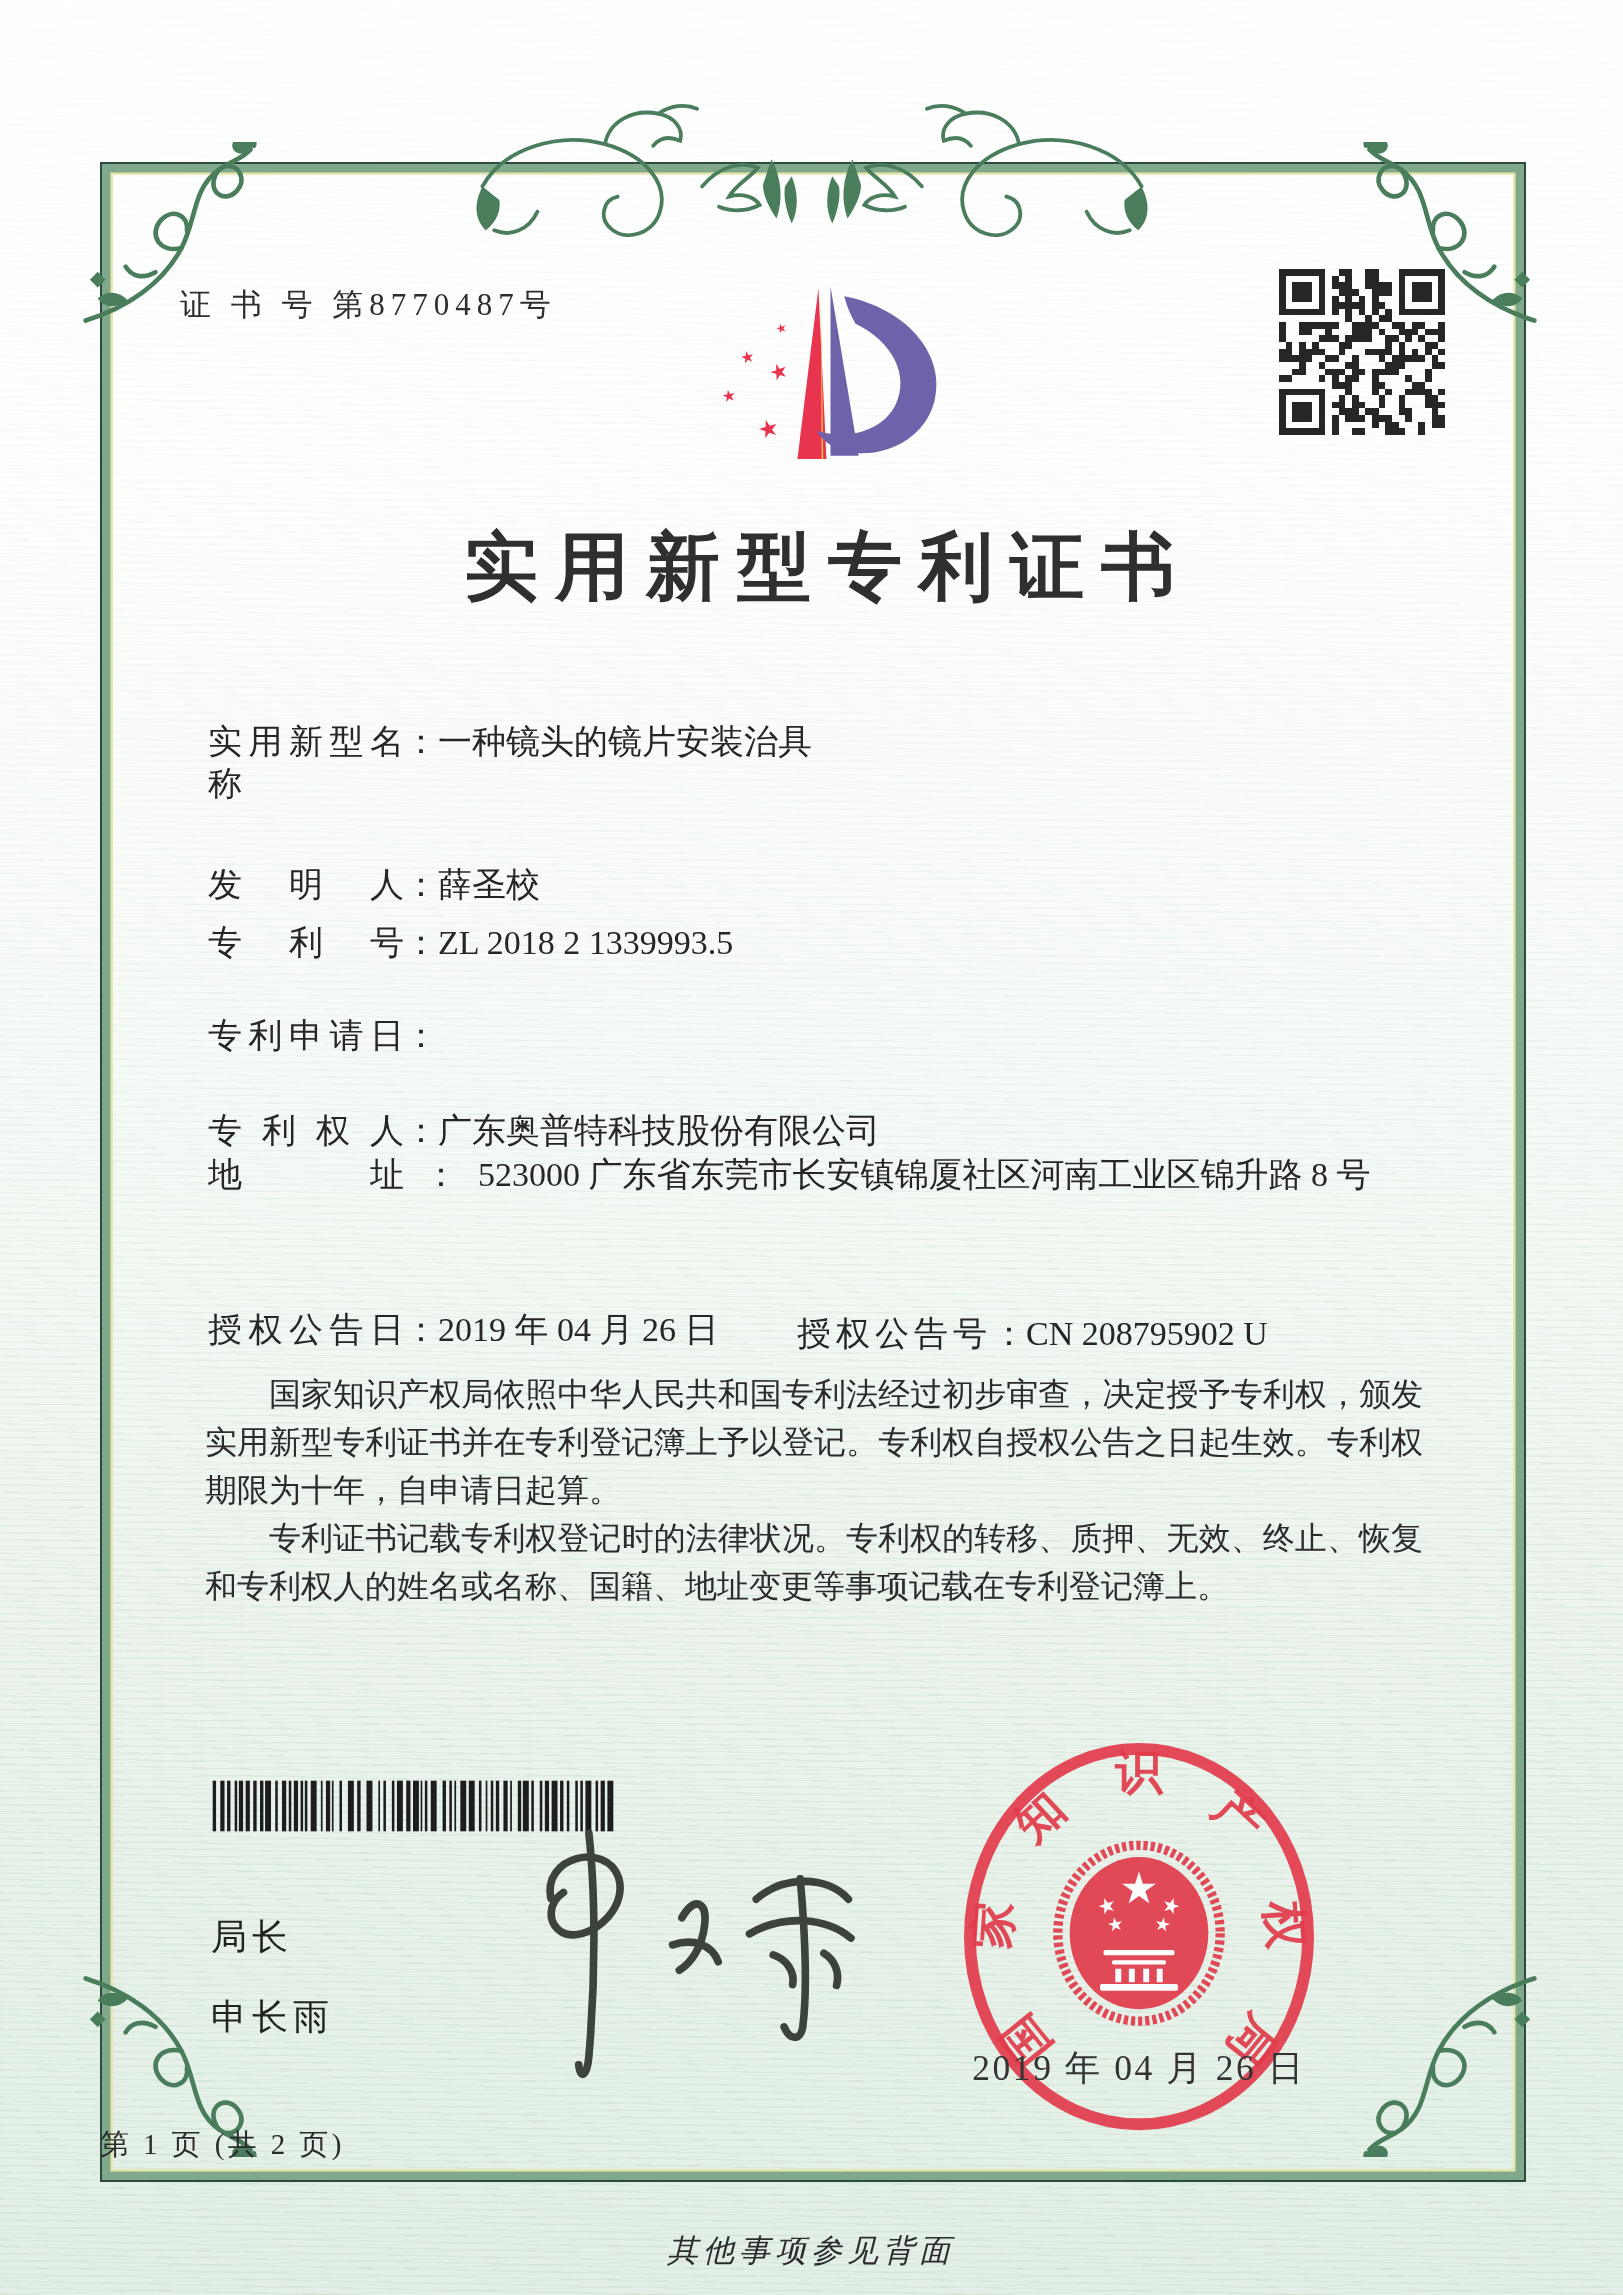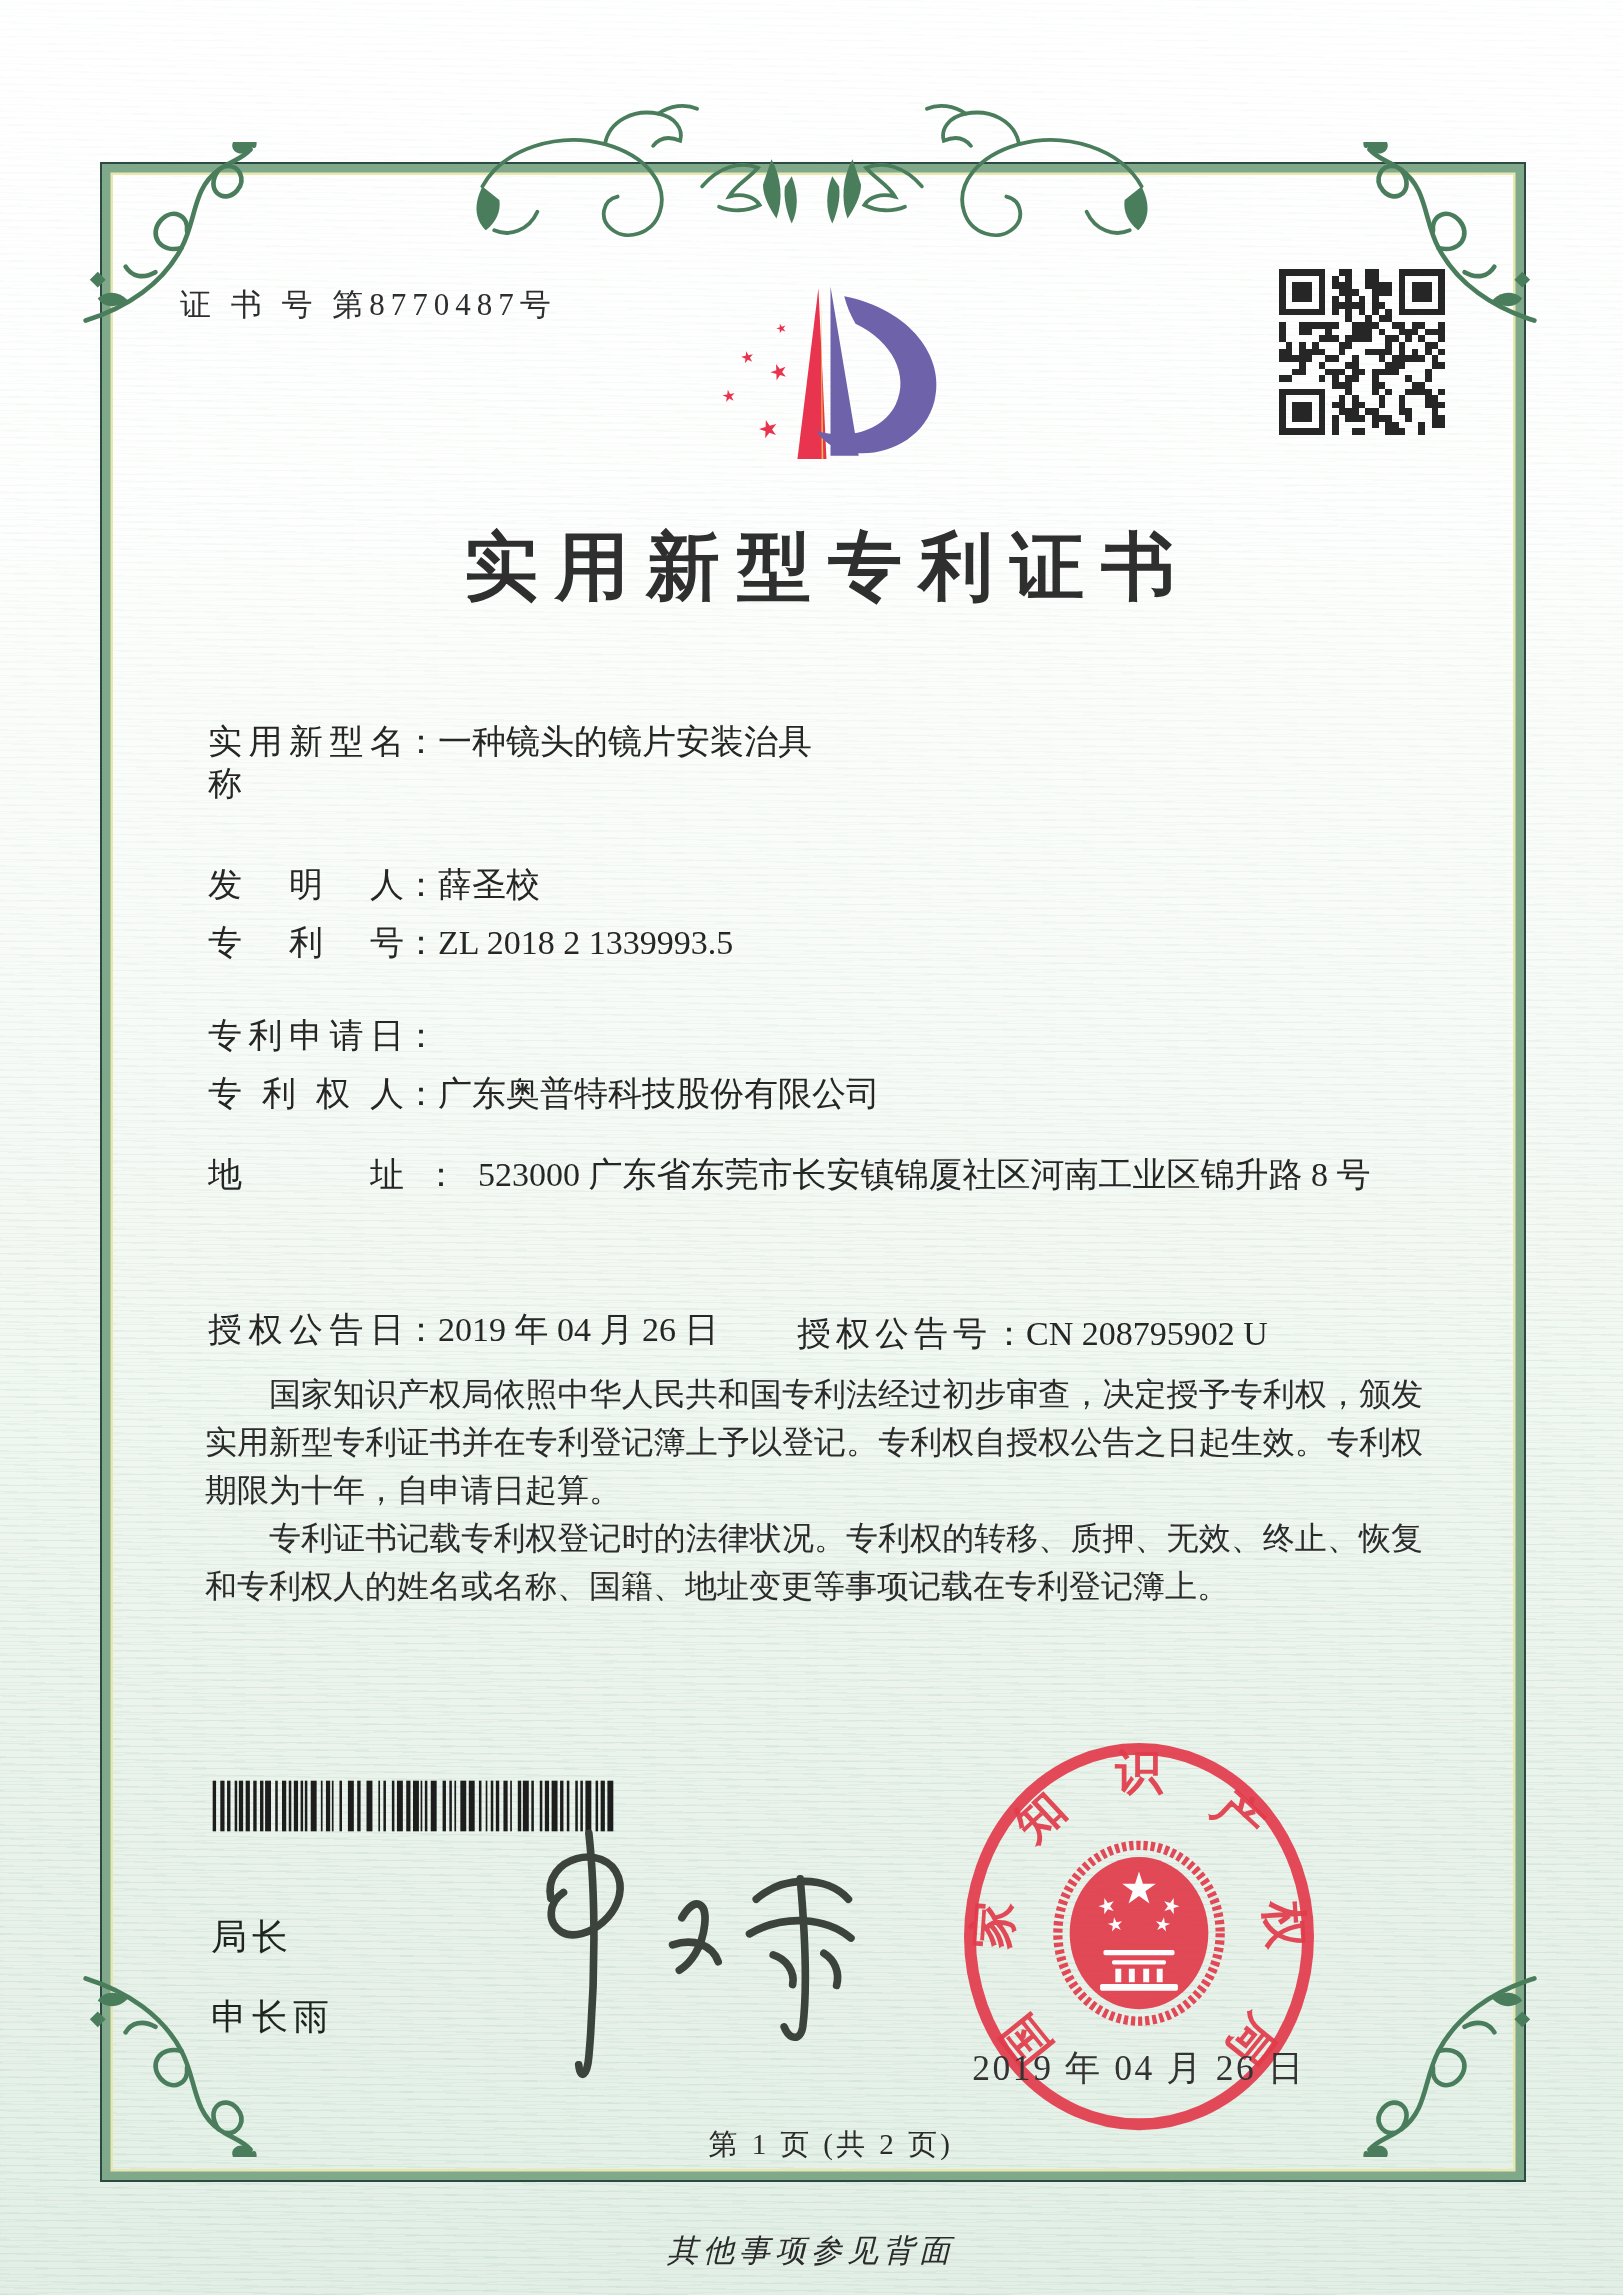--- a/index.html
+++ b/index.html
@@ -28,34 +28,34 @@
   .logo{position:absolute;left:683px;top:267px;width:266px;height:210px;}
   .qr{position:absolute;left:1279px;top:269px;width:166px;height:166px;}
   .title{position:absolute;left:16px;top:518px;width:100%;text-align:center;
     font-size:74px;font-weight:700;letter-spacing:17px;color:#2f2f2f;}
   .frow{position:absolute;left:208px;width:1215px;display:flex;align-items:flex-start;
     font-size:34px;color:#262626;line-height:42px;}
   .f-label{flex:0 0 196px;text-align:justify;text-align-last:justify;}
   .f-colon{flex:0 0 29px;}
   .f-value{flex:1 1 auto;}
   .row-name{top:721px;} .row-inventor{top:822px;margin-top:42px;} .row-patno{top:922px;}
-  .row-appdate{top:1015px;} .row-owner{top:1073px;align-items:flex-end;} .row-addr{top:1154px;gap:20px;}
+  .row-appdate{top:1015px;} .row-owner{top:1110px;align-items:flex-end;} .row-addr{top:1154px;gap:20px;}
   .row-grant{top:1309px;}
   .grant-right{position:absolute;left:797px;top:1309px;display:flex;font-size:34px;color:#262626;line-height:49px;}
   .grant-right .g-label{letter-spacing:5px;}
   .paras{position:absolute;left:205px;top:1370px;width:1218px;
     font-size:32px;line-height:48px;color:#2b2b2b;text-align:justify;}
   .paras p{margin:0;text-indent:2em;}
   .barcode{position:absolute;left:211px;top:1779px;width:404px;height:54px;}
   .director{position:absolute;left:211px;top:1913px;font-size:36px;letter-spacing:5px;color:#1f241f;}
   .director-name{position:absolute;left:211px;top:1993px;font-size:36px;letter-spacing:5px;color:#1f241f;}
   .signature{position:absolute;left:504px;top:1818px;width:398px;height:279px;}
   .seal{position:absolute;left:946px;top:1732px;width:386px;height:421px;}
-  .page-info{position:absolute;left:100px;top:2125px;width:1422px;text-align:center;
-    font-size:29px;color:#2b2b2b;letter-spacing:3.4px;padding-left:20px;}
+  .page-info{position:absolute;left:100px;top:2125px;width:1422px;
+    font-size:29px;color:#2b2b2b;letter-spacing:3.4px;}
   .back-note{position:absolute;left:100px;top:2230px;width:1422px;text-align:center;
     font-size:31px;color:#2b2b2b;letter-spacing:5px;font-style:italic;}
   svg{display:block;}
 </style>
 </head>
 <body>
 
 <div id="page">
 
   <svg width="0" height="0" aria-hidden="true">

